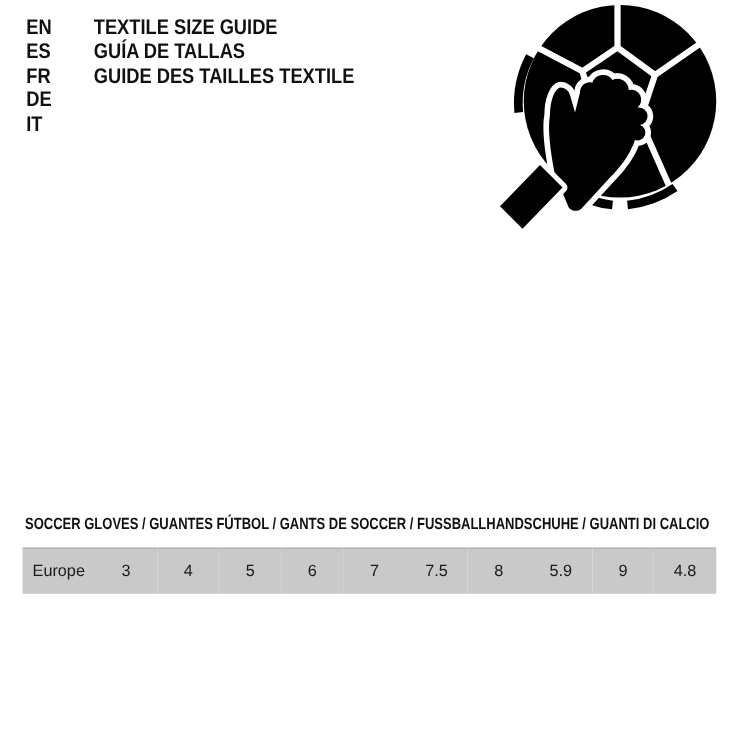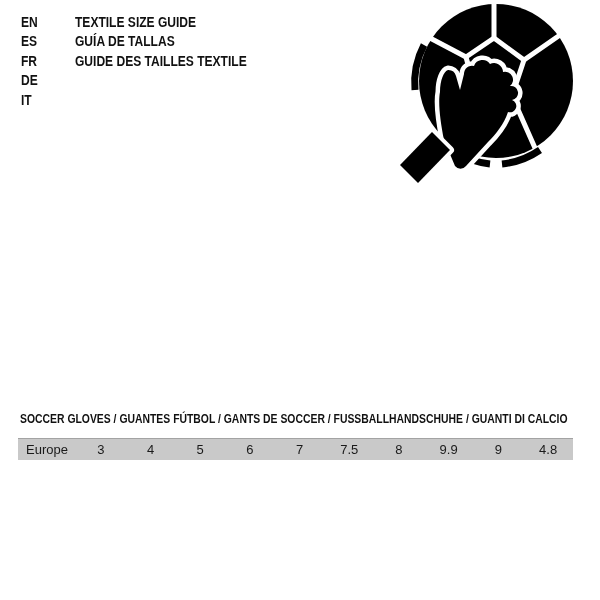--- a/index.html
+++ b/index.html
@@ -10,42 +10,42 @@
     font-family:"Liberation Sans", sans-serif;
     color:#111111;
     overflow:hidden;
   }
   
   .cond  { display:inline-block; transform:scaleX(0.86); transform-origin:0 50%; white-space:nowrap; }
   .cond2 { display:inline-block; transform:scaleX(0.80); transform-origin:0 50%; white-space:nowrap; }
 
   
   .lang-list { position:absolute; left:21px; top:12px; }
-  .lang-row  { display:flex; height:19.5px; align-items:center; font-weight:bold; font-size:14px; }
+  .lang-row  { display:flex; height:19.5px; align-items:center; font-weight:bold; font-size:17px; }
   .lang-code { width:37px; flex:0 0 37px; }
   .lang-label{ flex:1;margin-left:17px; }
 
   
   .icon-box { position:absolute; left:400px; top:0; width:200px; height:200px; }
   .icon-box svg { display:block; width:100%; height:100%; }
 
   
   .table-heading {
     position:absolute; left:20px; top:411px;
     font-weight:bold; font-size:13px; line-height:16px;
   }
   table.size-table {
     position:absolute; left:18px; top:438px;
     width:555px; border-collapse:collapse; table-layout:fixed;
     font-size:13px; color:#1a1a1a;
     border-top:1px solid #a3a3a3;
   }
   table.size-table td { padding:0; text-align:center; vertical-align:middle; }
   td.rowlabel { text-align:left; padding-left:4px; }
-  tr.row-header { background:#c9c9c9; height:21px; }
+  tr.row-header { background:#c9c9c9; height:36px; }
   tr.row-values { background:#ffffff; height:20px; }
 </style>
 </head>
 <body>
 
 <div class="page">
 
   <div class="lang-list">
     <div class="lang-row">
       <span class="lang-code"><span class="cond">EN</span></span>
@@ -121,20 +121,20 @@
     <tbody>
       <tr class="row-header">
         <td class="rowlabel">Europe</td>
         <td>3</td>
         <td>4</td>
         <td>5</td>
         <td>6</td>
         <td>7</td>
         <td>7.5</td>
         <td>8</td>
-        <td>9.9</td>
+        <td>5.9</td>
         <td>9</td>
         <td>4.8</td>
       </tr>
     </tbody>
   </table>
 
 </div>
 
 </body></html>

